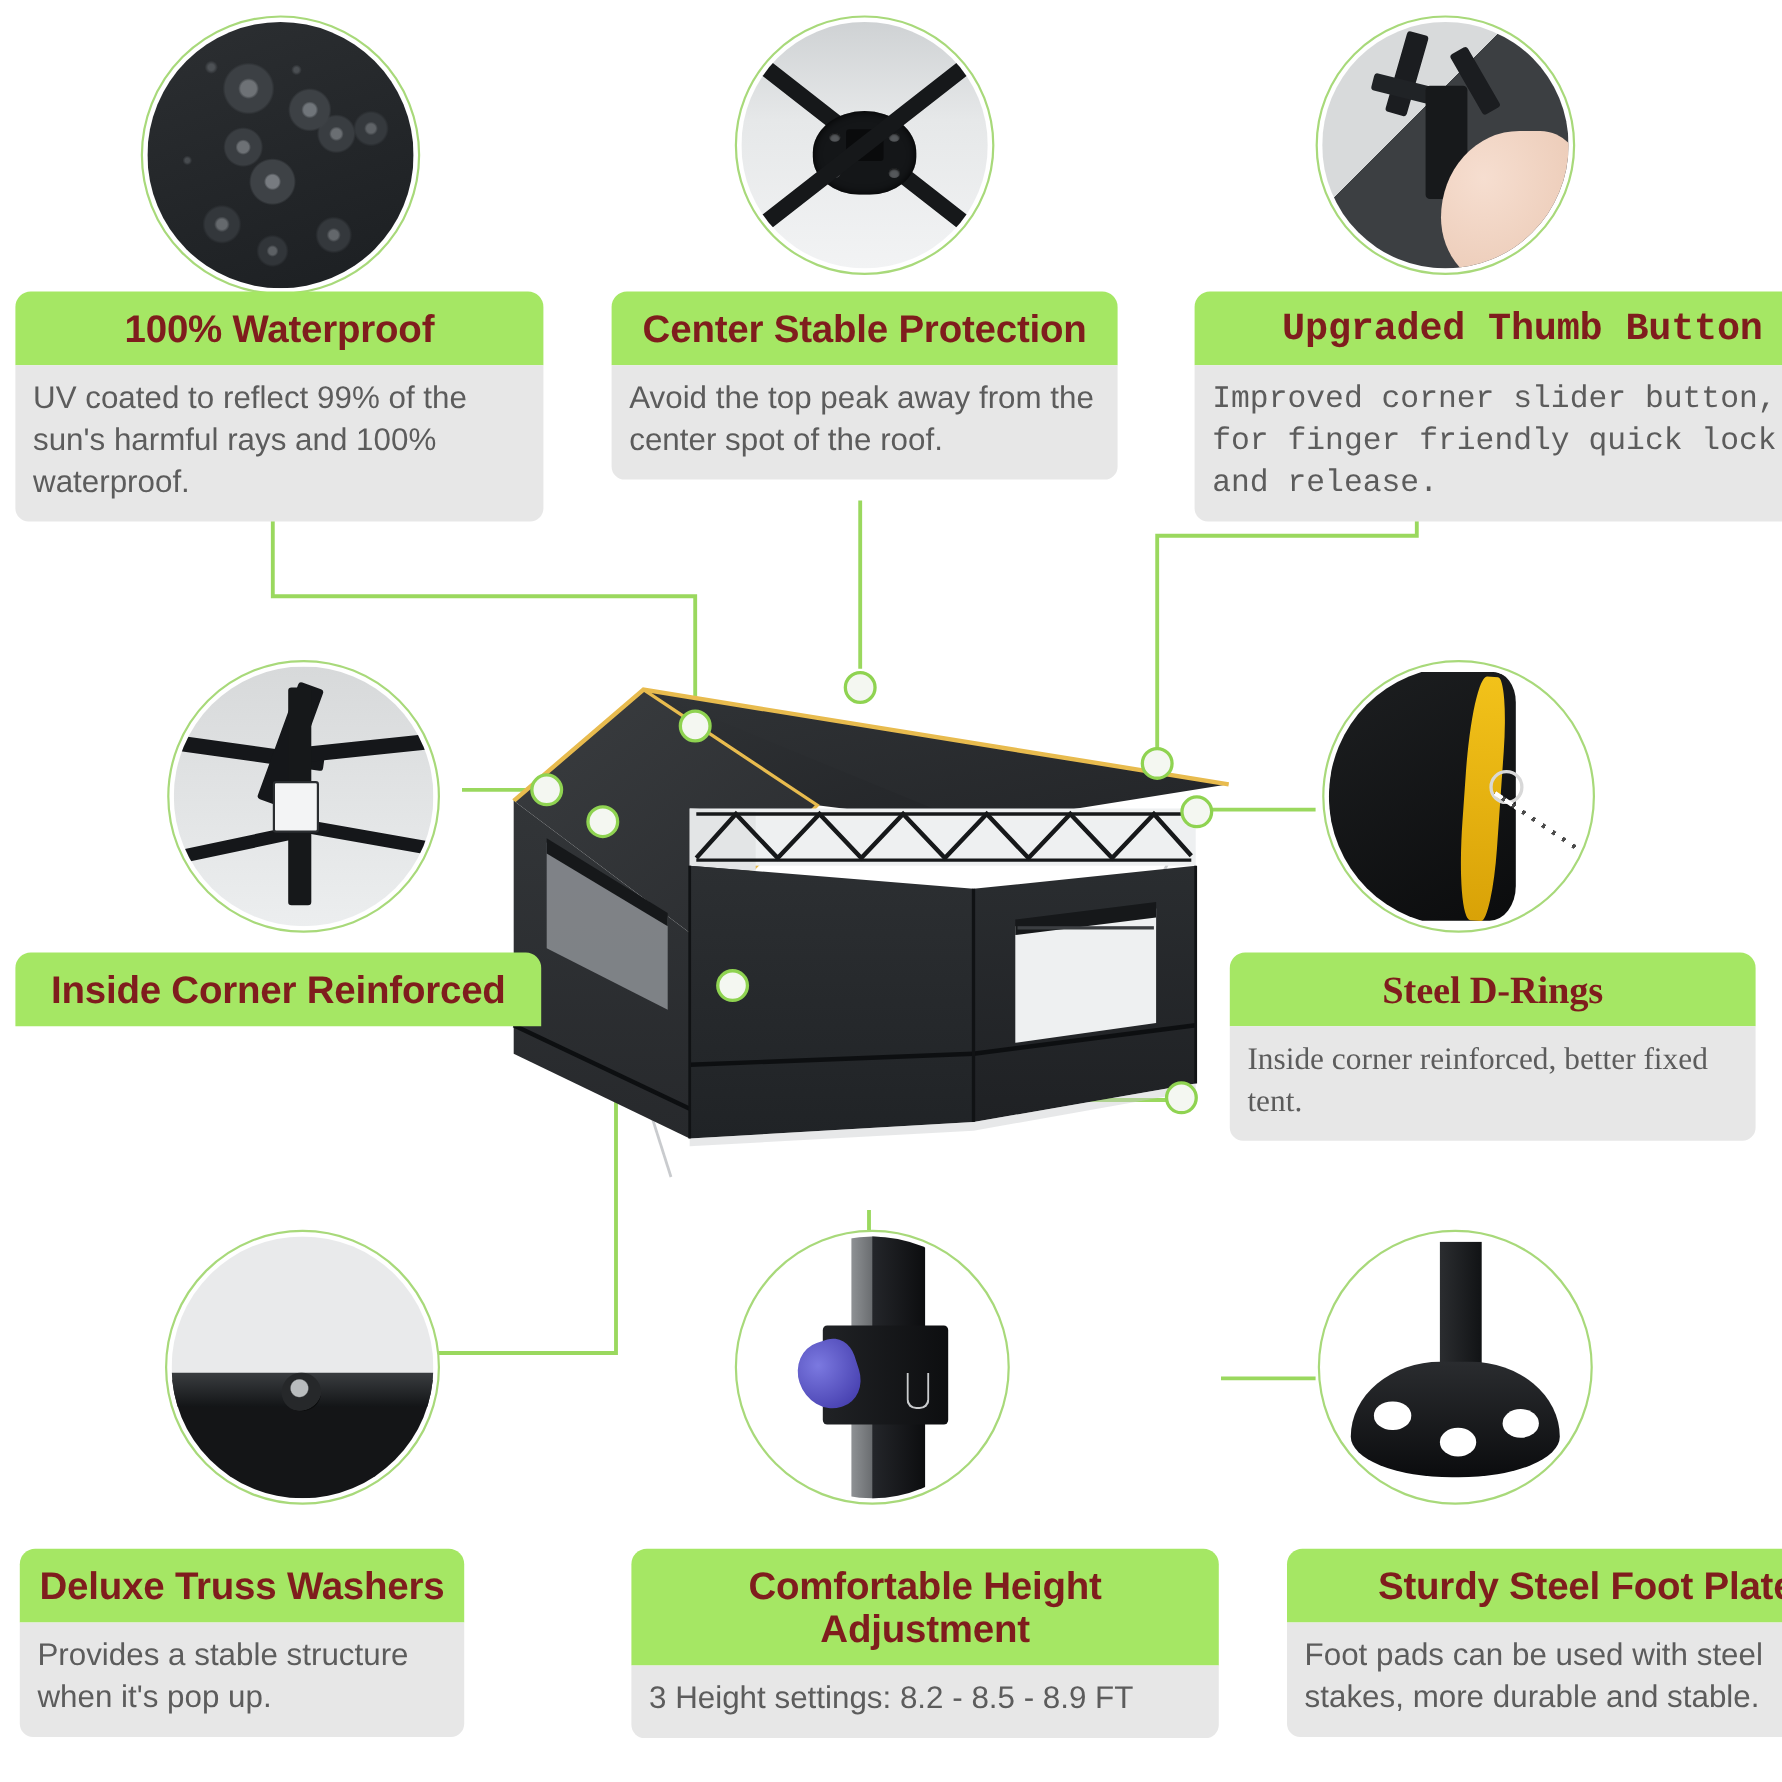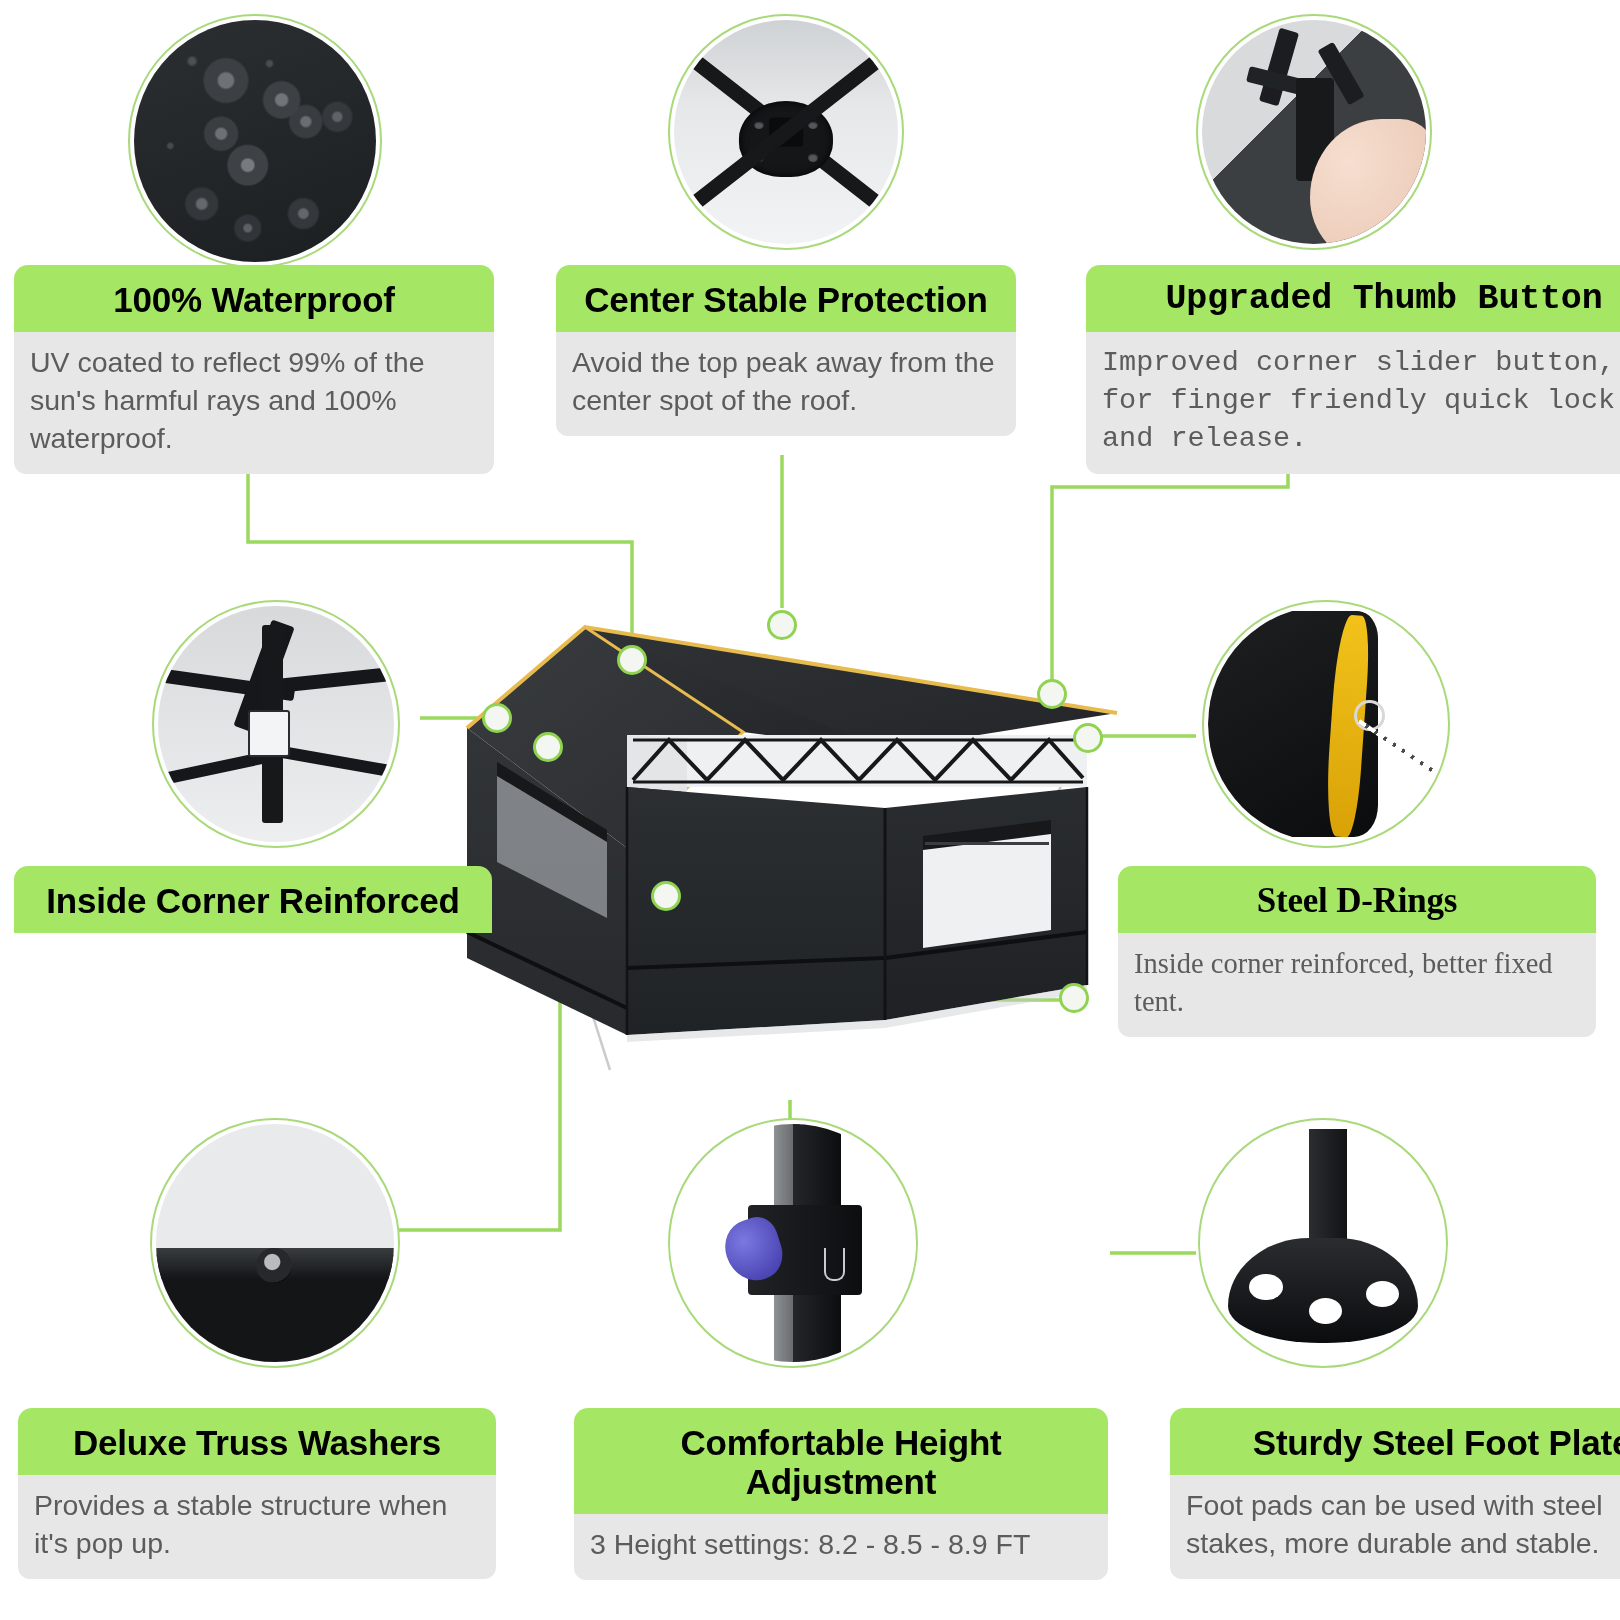--- a/index.html
+++ b/index.html
@@ -12,21 +12,21 @@
   #stage { position: relative; width: 1620px; height: 1620px; }
 
   
   #connectors { position: absolute; inset: 0; width: 1620px; height: 1620px; }
 
   
   .card { position: absolute; }
   .card-head {
     background: #a5e764;
     border-radius: 14px 14px 0 0;
-    color: #000000;
+    color: #7f1d1d;
     font-weight: bold;
     font-size: 35px;
     line-height: 1.12;
     padding: 15px 14px 13px;
     letter-spacing: -0.2px;
     white-space: pre-line;
   }
   .card-body {
     background: #e7e7e7;
     border-radius: 0 0 12px 12px;
@@ -437,21 +437,21 @@
 
   <div class="card" style="left:14px; top:866px; width:478px;">
     <div class="card-head h-center">Inside Corner Reinforced</div>
   </div>
 
   <div class="card" style="left:1118px; top:866px; width:478px;font-family:Liberation Serif, serif;">
     <div class="card-head h-center">Steel D-Rings</div>
     <div class="card-body">Inside corner reinforced, better fixed tent.</div>
   </div>
 
-  <div class="card" style="left:18px; top:1408px; width:478px;">
+  <div class="card" style="left:18px; top:1408px; width:404px;">
     <div class="card-head h-center">Deluxe Truss Washers</div>
     <div class="card-body">Provides a stable structure when it's pop up.</div>
   </div>
 
   <div class="card" style="left:574px; top:1408px; width:534px;">
     <div class="card-head h-center">Comfortable Height
 Adjustment</div>
     <div class="card-body">3 Height settings: 8.2 - 8.5 - 8.9 FT</div>
   </div>
 

